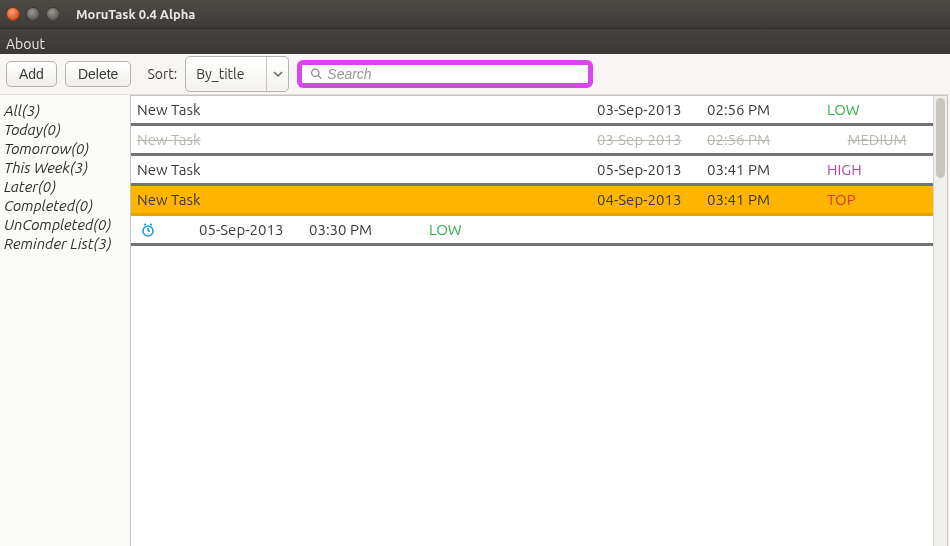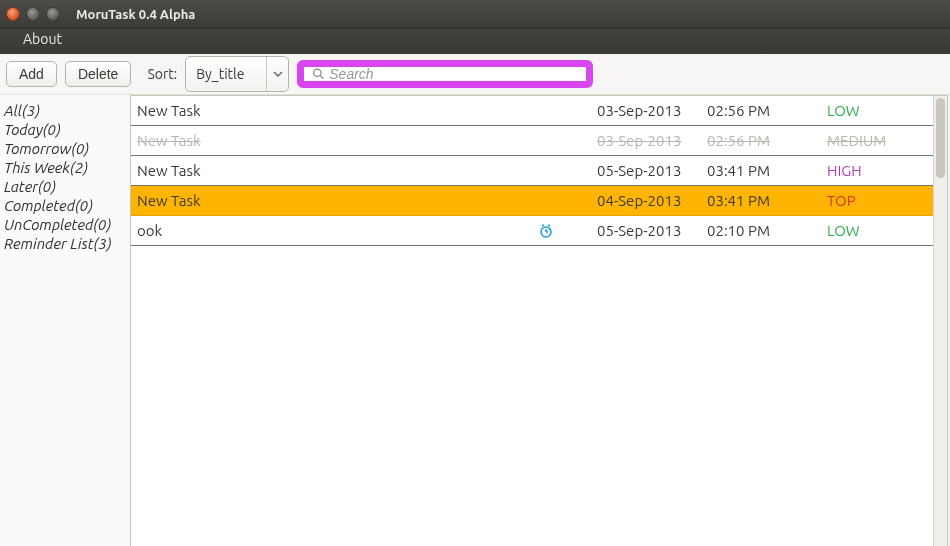--- a/index.html
+++ b/index.html
@@ -2,49 +2,49 @@
 <html><head>
 <meta charset="utf-8">
 <style>
 * { box-sizing: border-box; margin: 0; padding: 0; }
 html, body { width: 950px; height: 546px; font-family: "Ubuntu", "Segoe UI", sans-serif; font-size: 14px; background: #f5f4f2; overflow: hidden; }
 .titlebar { height: 26px; background: linear-gradient(#4c4b46,#3c3b37); display: flex; align-items: center; padding: 14px 6px; gap: 6px; }
 .win-btn { width: 14px; height: 14px; border-radius: 50%; display: inline-block; border: 1px solid rgba(0,0,0,.4); }
 .close-btn { background: radial-gradient(circle at 40% 35%, #f7a37a, #e05a2b 60%, #b33d14); }
 .min-btn, .max-btn { background: radial-gradient(circle at 40% 35%, #9b9893, #5f5d58 70%); }
 .app-title { color: #eae8e4; font-weight: 600; font-size: 13px; margin-left: 10px; }
-.menubar { height: 26px; background: linear-gradient(#43423e,#3a3935); display: flex; align-items: flex-start; padding: 0 17px; border-top: 1px solid #2f2e2b; }
+.menubar { height: 26px; background: linear-gradient(#43423e,#3a3935); display: flex; align-items: flex-end; padding: 0 0; border-top: 1px solid #2f2e2b; }
 .menu-item { color: #eae8e4; font-size: 14px; padding: 2px 6px; cursor: default; }
 .toolbar { height: 40px; background: #f7f6f4; display: flex; align-items: center; padding: 20px 6px; gap: 8px; border-bottom: 1px solid #e0ded9; }
 .btn { background: linear-gradient(#ffffff,#f0efec); border: 1px solid #b6b3ac; border-radius: 5px; padding: 4px 12px; font-size: 14px; color: #3b3a36; cursor: pointer; }
 .sort-label { margin-left: 8px; color: #3a3936; }
 .select-wrap { position: relative; display: inline-flex; align-items: center; border: 1px solid #b6b3ac; border-radius: 5px; background: linear-gradient(#ffffff,#f3f2ef); height: 36px; }
 .select-val { padding: 0 10px; min-width: 80px; color: #3a3936; }
 .select-arrow { width: 22px; border-left: 1px solid #c9c6c0; display: flex; align-items: center; justify-content: center; color: #6b6963; height: 100%; }
 .select-arrow svg { width:10px; height:10px; }
-.search-wrap { position: relative; display: inline-flex; align-items: center; border: 7px solid #d946ef; border-radius: 6px; background: #fff; height: 28px; padding: 0 8px; width: 296px; }
+.search-wrap { position: relative; display: inline-flex; align-items: center; border: 5px solid #d946ef; border-radius: 6px; background: #fff; height: 28px; padding: 0 8px; width: 296px; }
 .search-wrap svg { width:14px; height:14px; color:#8a8780; margin-right:4px; }
 .search-input { border: none; outline: none; font-size: 14px; background: transparent; color: #333; width: 100%; font-style: italic; }
 .search-input::placeholder { color: #9b9892; font-style: italic; }
 .content { display: flex; height: calc(546px - 26px - 26px - 40px); }
 .sidebar { width: 130px; padding: 6px 2px; background: #fafaf8; font-style: italic; }
 .sidebar-item { padding: 1px 2px; color: #302f2c; font-size: 15px; cursor: default; white-space: nowrap; }
 .task-area { flex: 1; display: flex; border: 1px solid #c7c4bd; margin: 0 2px 2px 0; background: #fff; }
 .task-list { flex: 1; overflow: hidden; }
-.task-row { display: flex; align-items: center; height: 30px; border-bottom: 1px solid #737373; padding: 0 6px; font-size: 15px; color: #3a3936; }
+.task-row { display: flex; align-items: center; height: 30px; border-bottom: 3px solid #737373; padding: 0 6px; font-size: 15px; color: #3a3936; }
 .task-row.completed { color: #b9b6af; text-decoration: line-through; }
 .task-row.selected { background: #ffb400; border-bottom-color: #e6a300; }
 .col-title { flex: 1; }
 .col-icon { width: 22px; display:flex; justify-content:center; color:#1a9fe0; }
 .col-icon svg { width:16px; height:16px; }
 .col-date { width: 110px; margin-left: 40px; }
 .col-time { width: 120px; }
 .col-pri { width: 100px; font-weight: 400; }
 .pri-low { color: #2fb24a; }
-.pri-medium { color: #b9b6af; }
+.pri-medium { color: #b9b6af; text-align: center; }
 .pri-high { color: #b43fb0; }
 .pri-top { color: #d6362a; }
 .scrollbar { width: 14px; background: #f1efeb; border-left:1px solid #d8d5ce; position: relative; }
 .sb-thumb { position:absolute; left:2px; right:2px; top:2px; height:80px; background:#c9c6bf; border-radius:6px; }
 </style>
 </head>
 <body>
 
 <div class="titlebar">
   <span class="win-btn close-btn"></span>
@@ -76,21 +76,21 @@
       </svg>
     <input class="search-input" type="text" placeholder="Search" style="">
   </div>
 </div>
 
 <div class="content">
   <div class="sidebar" id="sidebar">
       <div class="sidebar-item">All(3)</div>
       <div class="sidebar-item">Today(0)</div>
       <div class="sidebar-item">Tomorrow(0)</div>
-      <div class="sidebar-item">This Week(2)</div>
+      <div class="sidebar-item">This Week(3)</div>
       <div class="sidebar-item">Later(0)</div>
       <div class="sidebar-item">Completed(0)</div>
       <div class="sidebar-item">UnCompleted(0)</div>
       <div class="sidebar-item">Reminder List(3)</div>
     </div>
   <div class="task-area">
     <div class="task-list" id="tasklist">
         <div class="task-row">
           <span class="col-title">New Task</span>
           <span class="col-icon"></span>
@@ -113,31 +113,30 @@
           <span class="col-pri pri-high">HIGH</span>
         </div>
         <div class="task-row selected">
           <span class="col-title">New Task</span>
           <span class="col-icon"></span>
           <span class="col-date">04-Sep-2013</span>
           <span class="col-time">03:41 PM</span>
           <span class="col-pri pri-top">TOP</span>
         </div>
         <div class="task-row">
-          <span class="col-title">ook</span>
           <span class="col-icon">
             <svg viewBox="0 0 16 16">
               <circle cx="8" cy="9" r="5" fill="none" stroke="currentColor" stroke-width="1.6"></circle>
               <line x1="8" y1="9" x2="8" y2="6" stroke="currentColor" stroke-width="1.6"></line>
               <line x1="8" y1="9" x2="10" y2="9" stroke="currentColor" stroke-width="1.6"></line>
               <path d="M4 3 L6 2 M12 3 L10 2" stroke="currentColor" stroke-width="1.6"></path>
             </svg>
           </span>
           <span class="col-date">05-Sep-2013</span>
-          <span class="col-time">02:10 PM</span>
+          <span class="col-time">03:30 PM</span>
           <span class="col-pri pri-low">LOW</span>
         </div>
       </div>
     <div class="scrollbar">
       <div class="sb-thumb"></div>
     </div>
   </div>
 </div>
 
 </body></html>

